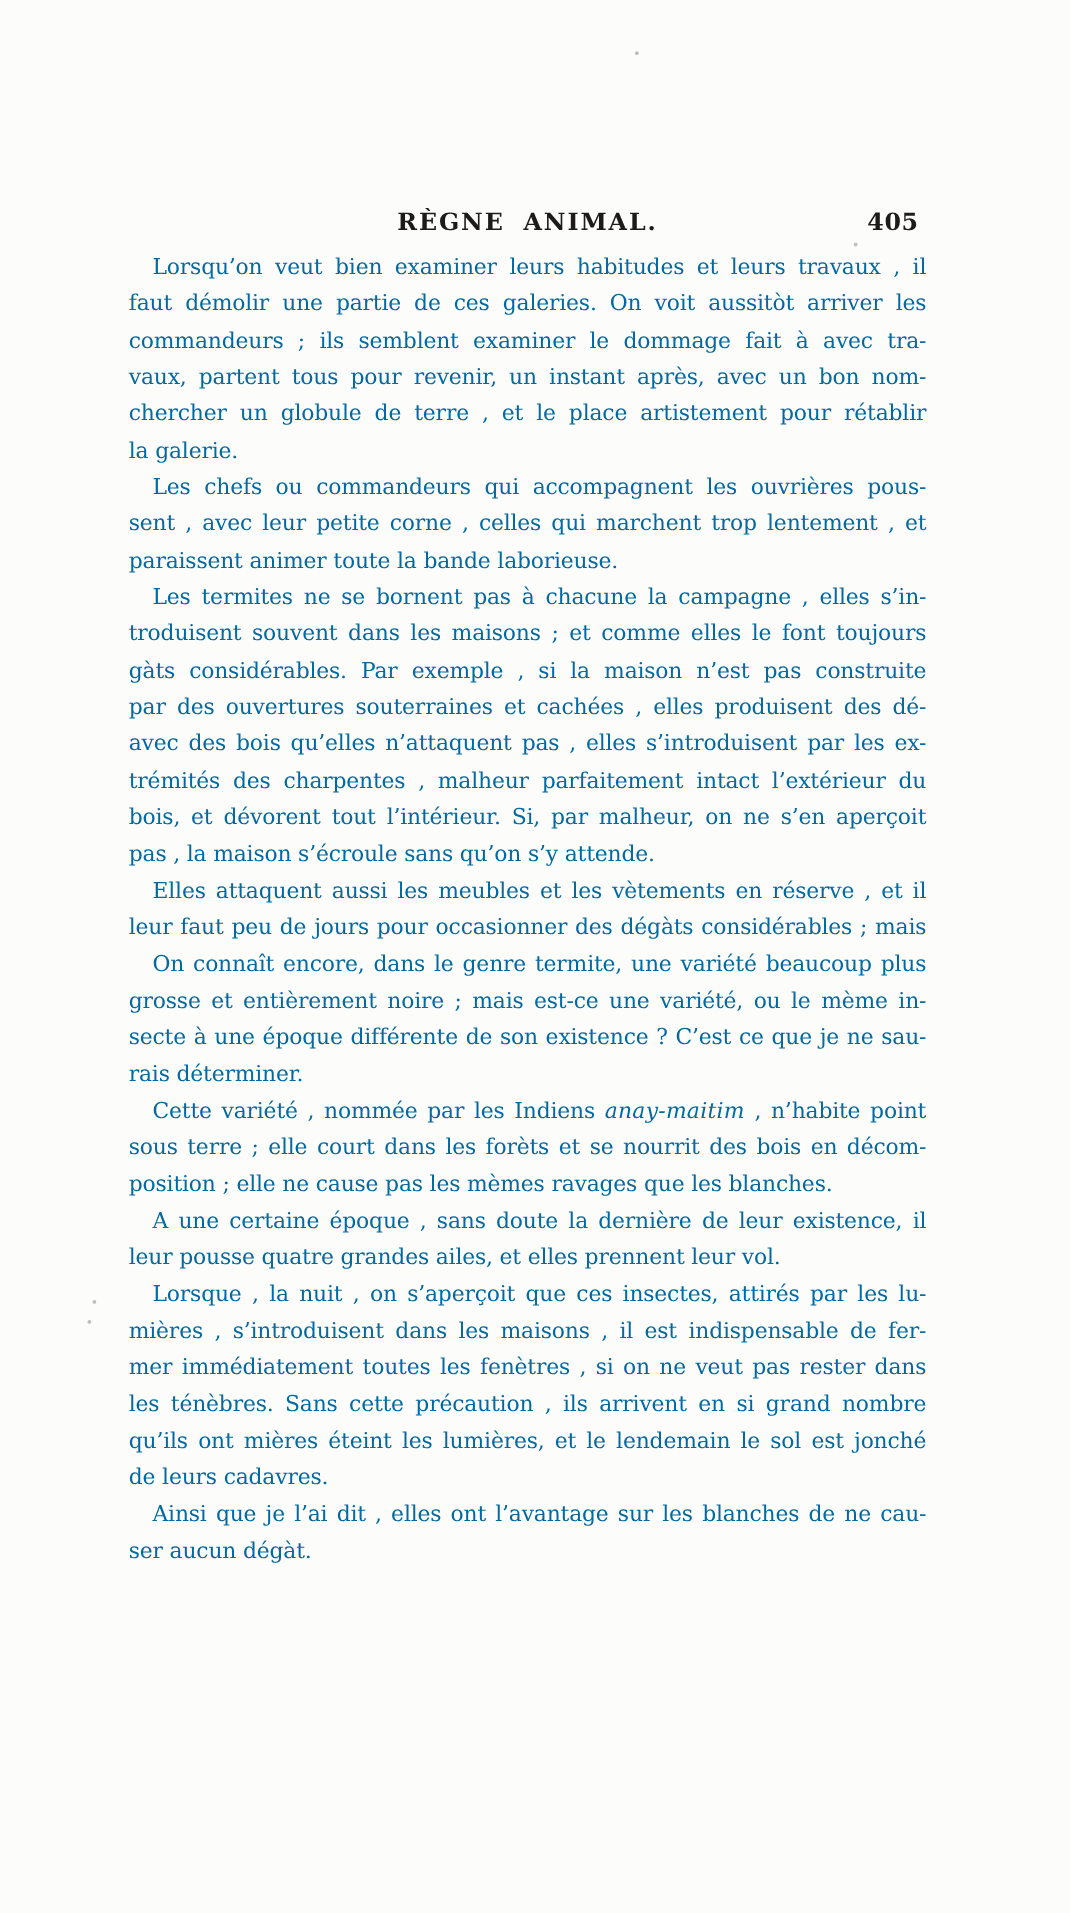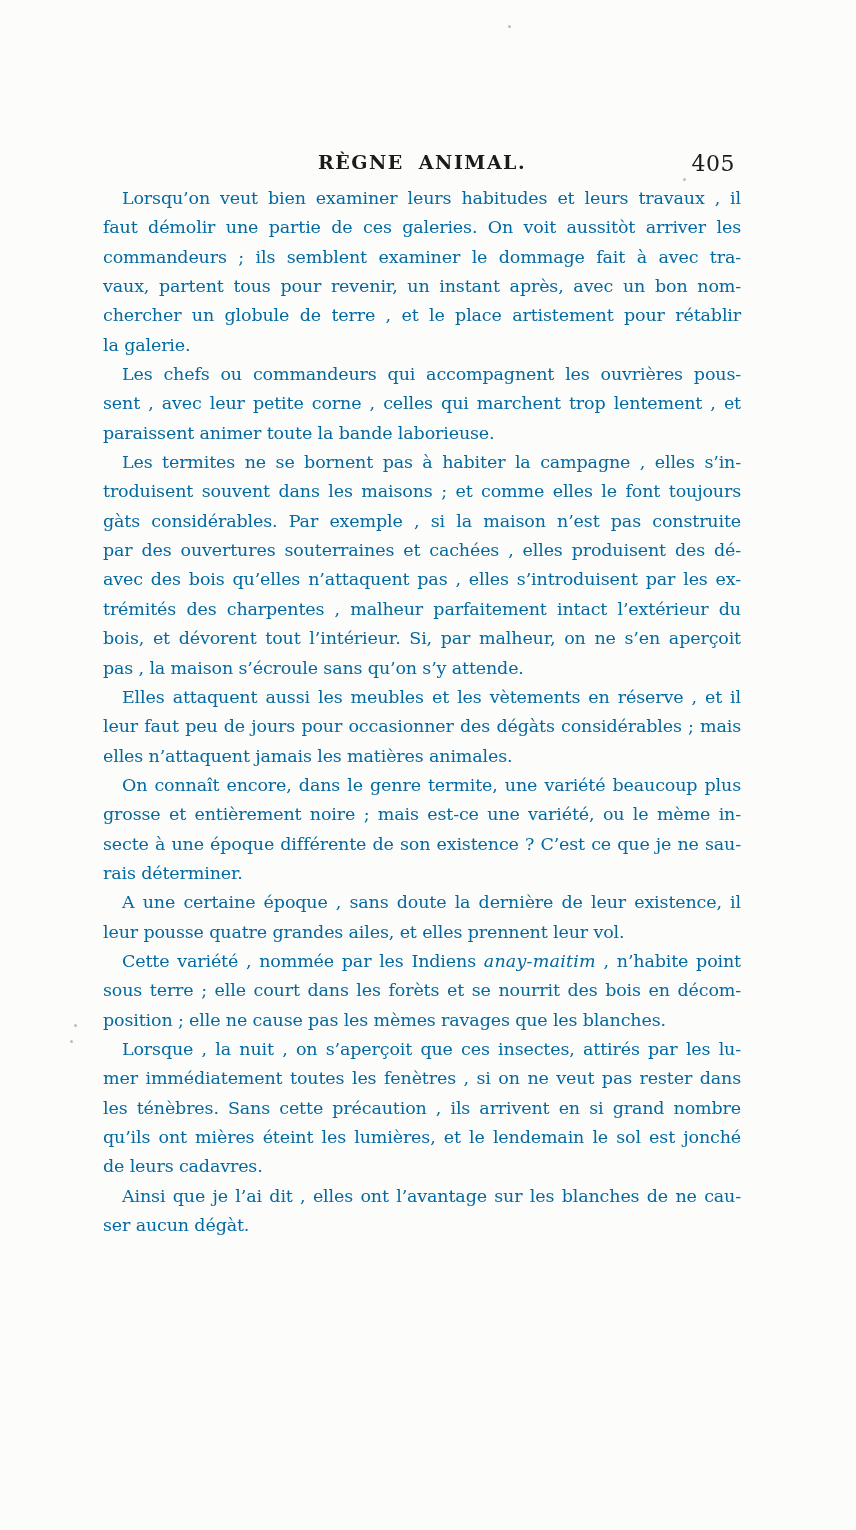--- a/index.html
+++ b/index.html
@@ -10,20 +10,21 @@
     width: 856px;
     height: 1530px;
     position: relative;
     background: #fcfcfa;
     overflow: hidden;
     font-family: "DejaVu Serif", "Liberation Serif", serif;
   }
   .page {
     position: absolute;
     inset: 0;
+    margin-top: 16px;
   }
   .running-head {
     position: absolute;
     left: 103px;
     top: 151px;
     width: 638px;
     height: 26px;
     color: #1d1b19;
   }
   .running-title {
@@ -34,22 +35,22 @@
     text-align: center;
     font-size: 19px;
     font-weight: bold;
     letter-spacing: 1.5px;
     word-spacing: 7px;
   }
   .page-number {
     position: absolute;
     right: 6px;
     top: 0;
-    font-size: 22px;
-    font-weight: normal;
+    font-size: 19px;
+    font-weight: bold;
     letter-spacing: 0.5px;
   }
   .body-text {
     position: absolute;
     left: 103px;
     top: 184px;
     width: 638px;
     color: #1e1c1a;
     font-size: 17.5px;
     line-height: 29.35px;
@@ -98,51 +99,51 @@
         <div class="line">vaux, partent tous pour revenir, un instant après, avec un bon nom-</div>
         <div class="line">chercher un globule de terre , et le place artistement pour rétablir</div>
         <div class="line last">la galerie.</div>
       </div>
       <div>
         <div class="line indent">Les chefs ou commandeurs qui accompagnent les ouvrières pous-</div>
         <div class="line">sent , avec leur petite corne , celles qui marchent trop lentement , et</div>
         <div class="line last">paraissent animer toute la bande laborieuse.</div>
       </div>
       <div>
-        <div class="line indent">Les termites ne se bornent pas à habiter la campagne , elles s’in-</div>
+        <div class="line indent">Les termites ne se bornent pas à chacune la campagne , elles s’in-</div>
         <div class="line">troduisent souvent dans les maisons ; et comme elles le font toujours</div>
         <div class="line">gàts considérables. Par exemple , si la maison n’est pas construite</div>
         <div class="line">par des ouvertures souterraines et cachées , elles produisent des dé-</div>
         <div class="line">avec des bois qu’elles n’attaquent pas , elles s’introduisent par les ex-</div>
         <div class="line">trémités des charpentes , malheur parfaitement intact l’extérieur du</div>
         <div class="line">bois, et dévorent tout l’intérieur. Si, par malheur, on ne s’en aperçoit</div>
         <div class="line last">pas , la maison s’écroule sans qu’on s’y attende.</div>
       </div>
       <div>
         <div class="line indent">Elles attaquent aussi les meubles et les vètements en réserve , et il</div>
         <div class="line">leur faut peu de jours pour occasionner des dégàts considérables ; mais</div>
-        <div class="line last">elles n’attaquent jamais les matières animales.</div>
       </div>
       <div>
         <div class="line indent">On connaît encore, dans le genre termite, une variété beaucoup plus</div>
         <div class="line">grosse et entièrement noire ; mais est-ce une variété, ou le mème in-</div>
         <div class="line">secte à une époque différente de son existence ? C’est ce que je ne sau-</div>
         <div class="line last">rais déterminer.</div>
       </div>
       <div>
-        <div class="line indent">A une certaine époque , sans doute la dernière de leur existence, il</div>
-        <div class="line last">leur pousse quatre grandes ailes, et elles prennent leur vol.</div>
-      </div>
-      <div>
         <div class="line indent">Cette variété , nommée par les Indiens <i>anay-maitim</i> , n’habite point</div>
         <div class="line">sous terre ; elle court dans les forèts et se nourrit des bois en décom-</div>
         <div class="line last">position ; elle ne cause pas les mèmes ravages que les blanches.</div>
       </div>
       <div>
+        <div class="line indent">A une certaine époque , sans doute la dernière de leur existence, il</div>
+        <div class="line last">leur pousse quatre grandes ailes, et elles prennent leur vol.</div>
+      </div>
+      <div>
         <div class="line indent">Lorsque , la nuit , on s’aperçoit que ces insectes, attirés par les lu-</div>
+        <div class="line">mières , s’introduisent dans les maisons , il est indispensable de fer-</div>
         <div class="line">mer immédiatement toutes les fenètres , si on ne veut pas rester dans</div>
         <div class="line">les ténèbres. Sans cette précaution , ils arrivent en si grand nombre</div>
         <div class="line">qu’ils ont mières éteint les lumières, et le lendemain le sol est jonché</div>
         <div class="line last">de leurs cadavres.</div>
       </div>
       <div>
         <div class="line indent">Ainsi que je l’ai dit , elles ont l’avantage sur les blanches de ne cau-</div>
         <div class="line last">ser aucun dégàt.</div>
       </div>
     </div>

